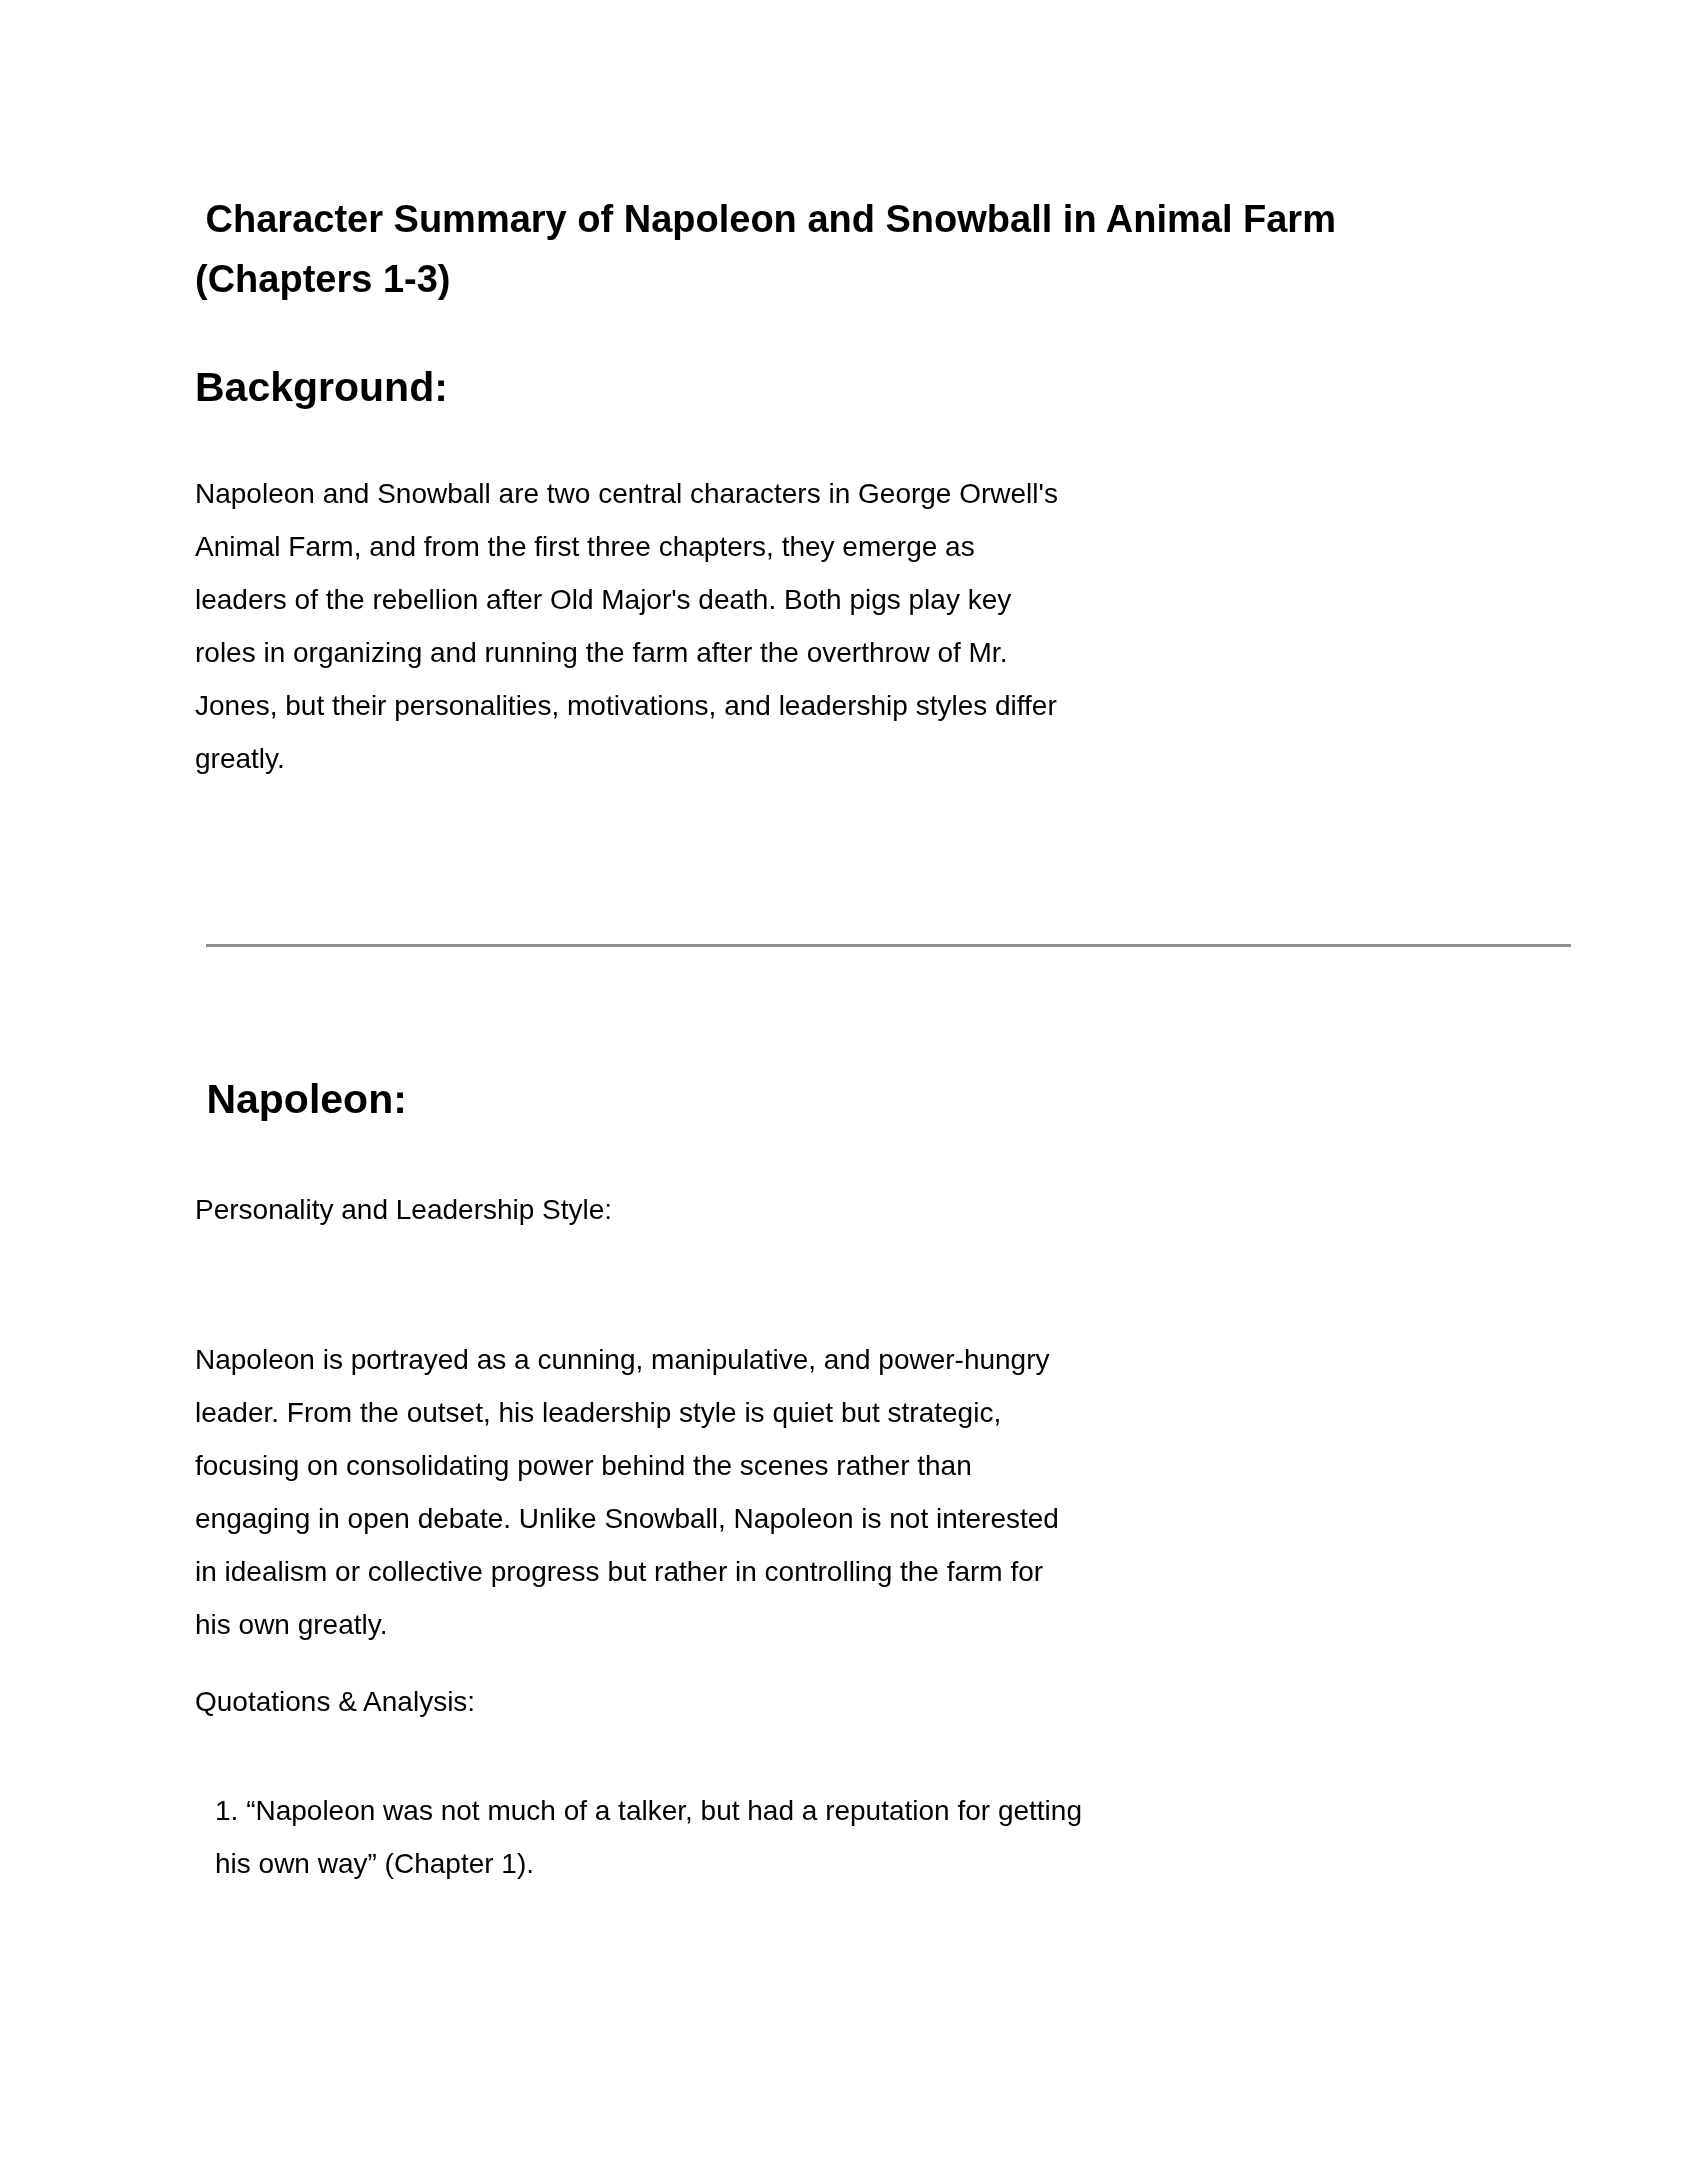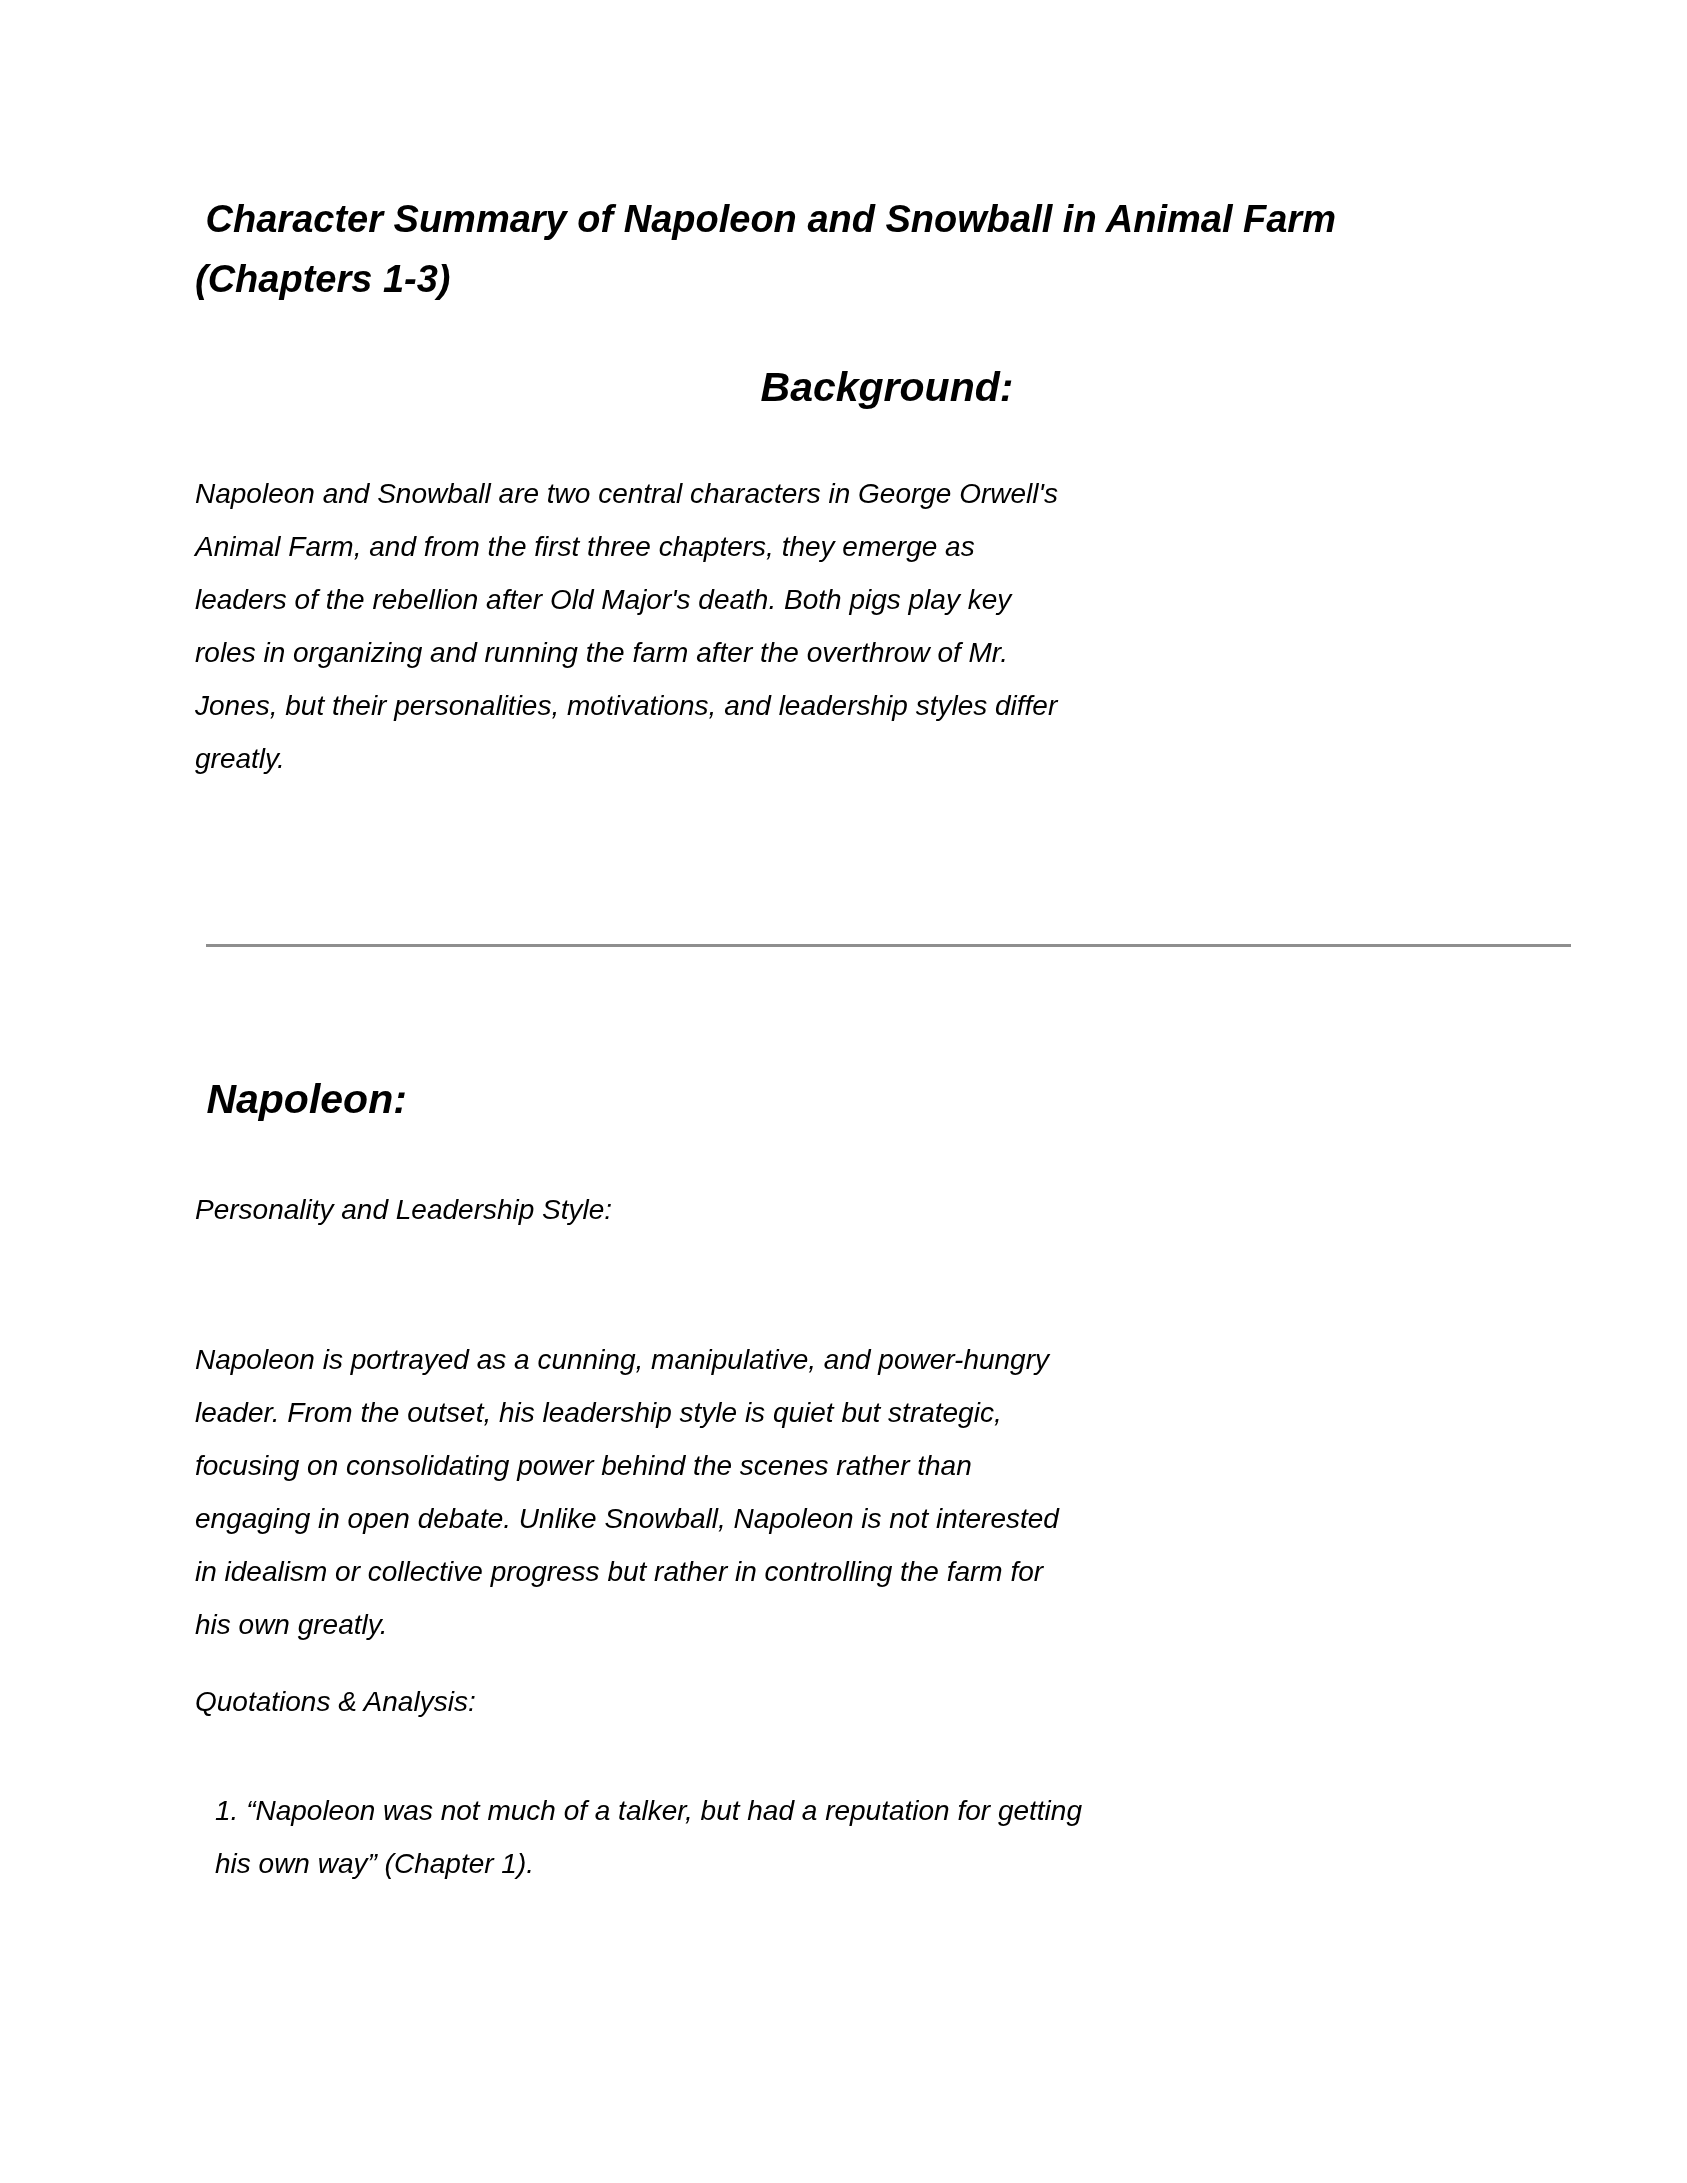--- a/index.html
+++ b/index.html
@@ -11,41 +11,39 @@
     position: relative;
     width: 1687px;
     height: 2183px;
     background: #ffffff;
     color: #000000;
     font-family: "Liberation Sans", "DejaVu Sans", sans-serif;
     overflow: hidden;
   }
   .content {
     padding: 0 108px 0 195px;
-    font-style: italic;
   }
   .line {
     white-space: pre;   
   }
   .title-block {
     margin-top: 189px;
   }
   .title-line {
     font-size: 38px;
     line-height: 60px;
     font-weight: 700;
   }
   .section-heading {
     font-size: 41px;
     line-height: 56px;
     font-weight: 700;
   }
   .heading-background {
     margin-top: 50px;
-    text-align: center;
   }
   .body-line {
     font-size: 28px;
     line-height: 53px;
     font-weight: 400;
   }
   .para {
     margin-top: 52px;
   }
   .divider {

